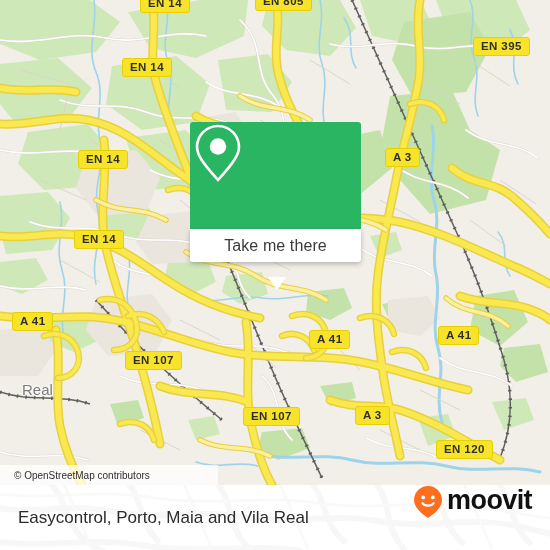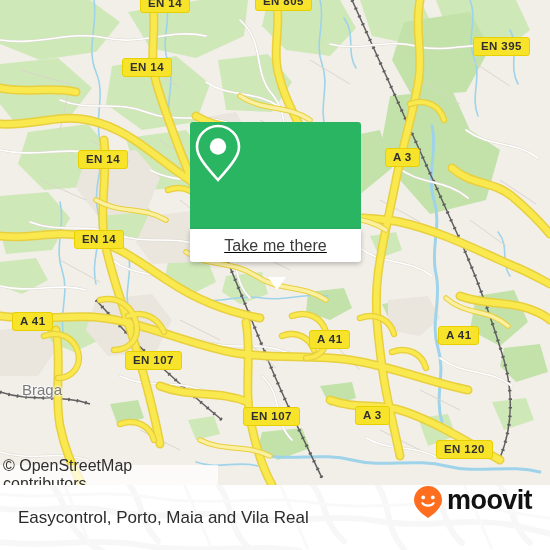--- a/index.html
+++ b/index.html
@@ -12,37 +12,37 @@
 
   
   .shield{position:absolute;background:#f7e32a;border:1.6px solid #e8d000;border-radius:3px;
           color:#2f2f2f;font-size:11.5px;font-weight:bold;letter-spacing:.4px;
           padding:2px 7px 3px 7px;line-height:12px;white-space:nowrap;
           font-family:"Liberation Sans",sans-serif;box-sizing:border-box;}
   .placelabel{position:absolute;color:#7a7a7a;font-size:15px;font-family:"Liberation Sans",sans-serif;
               white-space:nowrap;text-shadow:0 0 3px #fff,0 0 3px #fff,0 0 2px #fff;}
 
   
-  .callout{position:absolute;left:190px;top:122px;width:171px;text-decoration:underline;}
+  .callout{position:absolute;left:190px;top:122px;width:171px;}
   .callout-body{width:171px;height:107px;background:#2ab563;border-radius:3px 3px 0 0;
                 display:flex;align-items:center;justify-content:center;}
   .callout-foot{position:relative;width:171px;height:33px;background:#fff;border-radius:0 0 3px 3px;
                 display:flex;align-items:center;justify-content:center;
                 box-shadow:0 2px 5px rgba(0,0,0,.25);}
   .callout-foot-label{font-size:16px;color:#3b3b3b;font-family:"Liberation Sans",sans-serif;
                       letter-spacing:.1px;}
   .callout-tail{position:absolute;left:78px;top:155px;width:0;height:0;
                 border-left:9px solid transparent;border-right:9px solid transparent;
                 border-top:13px solid #fff;}
   .pin-wrap{width:56px;height:62px;display:block;}
 
   
   .attrib{position:absolute;left:0;top:465px;width:218px;height:20px;
           background:rgba(255,255,255,.72);display:flex;align-items:center;}
-  .attrib span{font-size:16px;color:#2e2e2e;padding-left:3px;
+  .attrib span{font-size:10px;color:#2e2e2e;padding-left:14px;
                font-family:"Liberation Sans",sans-serif;}
 
   
   .footer{position:absolute;left:0;top:485px;width:550px;height:65px;background:#fff;overflow:hidden;}
   .footer-watermark{position:absolute;left:0;top:0;width:550px;height:65px;opacity:.5;}
   .footer-title{position:absolute;left:18px;top:0;height:65px;display:flex;align-items:center;
                 font-size:17px;color:#2b2b2b;font-family:"Liberation Sans",sans-serif;}
   .brand{position:absolute;right:18px;top:0;height:69px;display:flex;align-items:flex-start;gap:4px;}
   .brand-name{font-size:27px;font-weight:bold;color:#111;letter-spacing:-.6px;
               font-family:"Liberation Sans",sans-serif;}
@@ -275,21 +275,21 @@
           <path d="M186,252 C210,268 232,260 256,276 C280,292 302,284 326,300"></path>
           <path d="M96,200 C120,214 142,206 166,220"></path>
           <path d="M316,206 C340,222 362,214 386,230"></path>
           <path d="M240,96 C264,112 286,104 310,120"></path>
           <path d="M446,298 C466,316 488,308 508,326"></path>
           <path d="M200,440 C224,452 246,444 270,456"></path>
         </g>
       </g>
     </svg>
 
-    <div class="placelabel" style="left:22px;top:381px;">Braga</div>
+    <div class="placelabel" style="left:22px;top:381px;">Real</div>
 
     <div class="shield" style="left:140px;top:-6px;">EN 14</div>
     <div class="shield" style="left:255px;top:-8px;">EN 805</div>
     <div class="shield" style="left:122px;top:58px;">EN 14</div>
     <div class="shield" style="left:473px;top:37px;">EN 395</div>
     <div class="shield" style="left:78px;top:150px;">EN 14</div>
     <div class="shield" style="left:385px;top:148px;">A 3</div>
     <div class="shield" style="left:74px;top:230px;">EN 14</div>
     <div class="shield" style="left:12px;top:312px;">A 41</div>
     <div class="shield" style="left:125px;top:351px;">EN 107</div>

